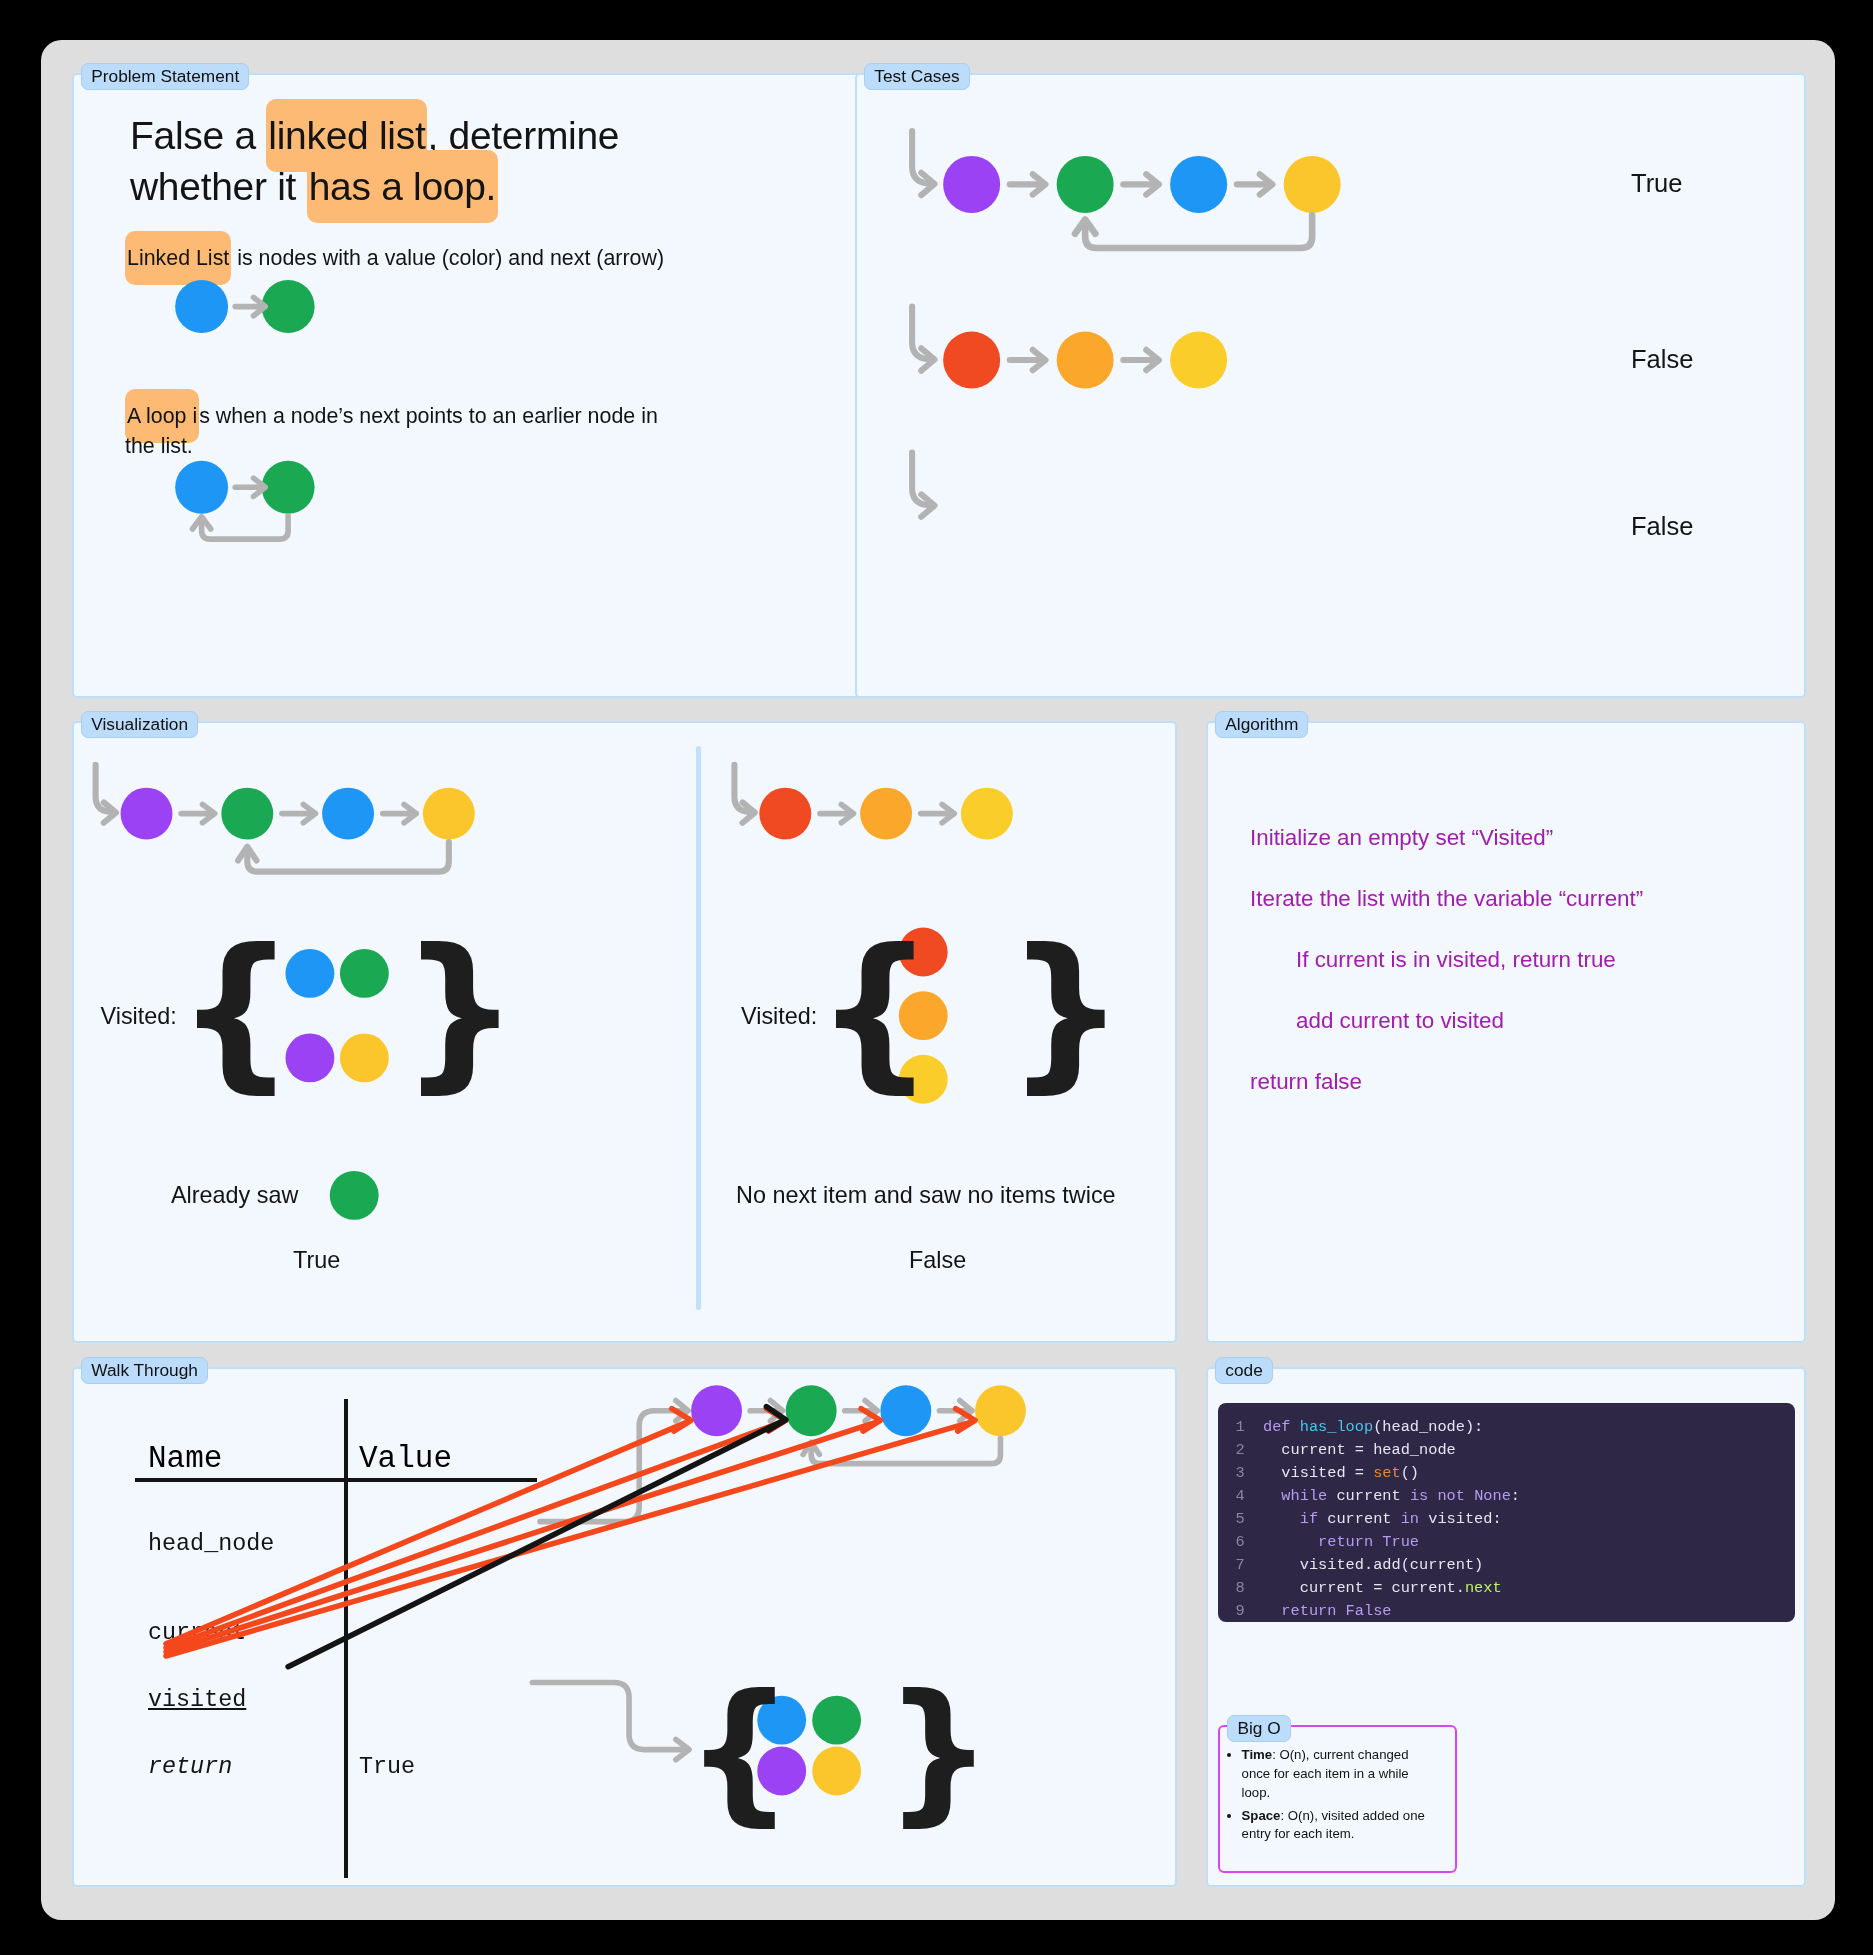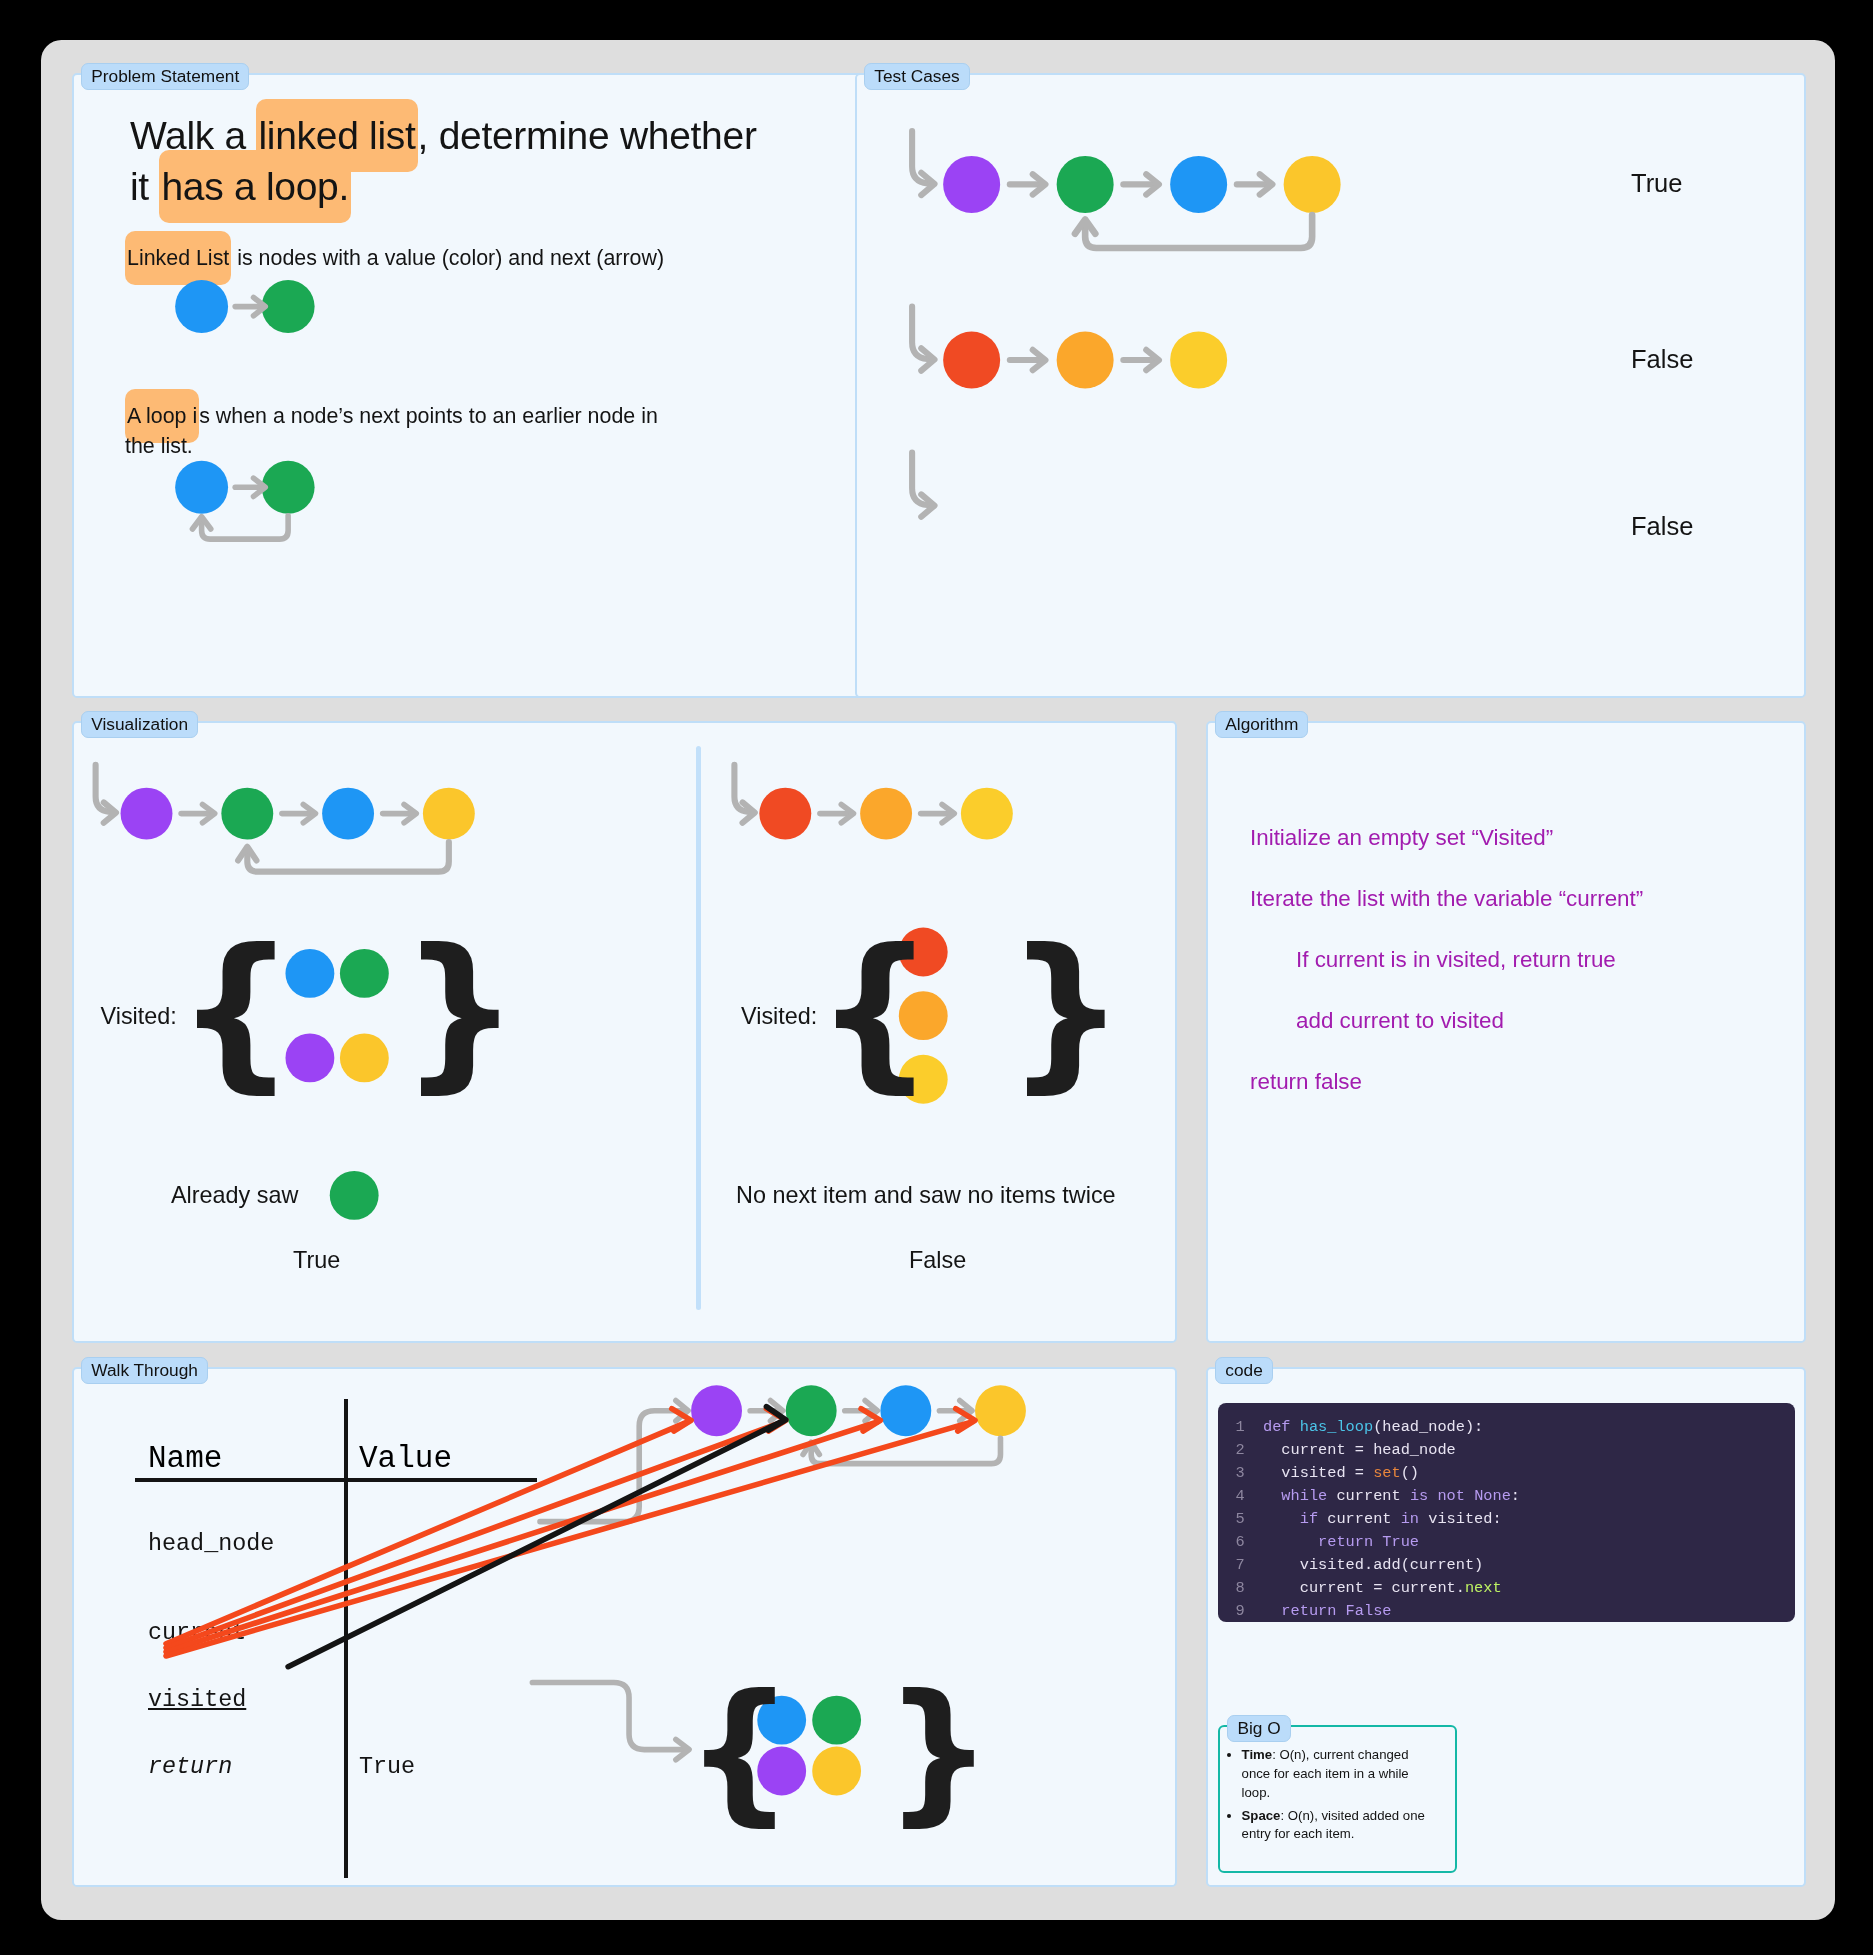--- a/index.html
+++ b/index.html
@@ -120,37 +120,37 @@
   .fn  { color: #4BC4E8; }
   .bi  { color: #E8863C; }
   .at  { color: #bef264; }
 
   
   #panel-bigo {
     position: absolute;
     left: 10.2px; top: 356px;
     width: 239px; height: 148px;
     background: #F2F8FD;
-    border: 2px solid #14b8a6;
+    border: 2px solid #d946ef;
     border-radius: 6.1px;
   }
   .bigo-list { position: absolute; left: 21.4px; top: 19.3px; width: 199px; }
   .bigo-list li { font-size: 13.2px; line-height: 1.42; color: #141414; margin-bottom: 4.1px; }
   .bigo-list b { font-weight: 700; }
 </style>
 </head>
 <body>
 
 <div class="window">
 
   <div class="panel" id="panel-problem">
     <div class="panel-tag">Problem Statement</div>
 
     <div class="prob-title">
-      <span>Walk a </span><span class="hl">linked list</span><span>, determine whether it </span><span class="hl">has a loop.</span>
+      <span>False a </span><span class="hl">linked list</span><span>, determine whether it </span><span class="hl">has a loop.</span>
     </div>
 
     <div class="prob-sub" id="prob-sub1">
       <span class="hl">Linked List</span><span> is nodes with a value (color) and next (arrow)</span>
     </div>
 
     <svg class="overlay" width="754" height="625" viewBox="0 0 1480 1228">
 
       <ellipse cx="250" cy="455" rx="52" ry="52" fill="#1E96F5"></ellipse>
       <ellipse cx="420" cy="455" rx="52" ry="52" fill="#1BA853"></ellipse>

